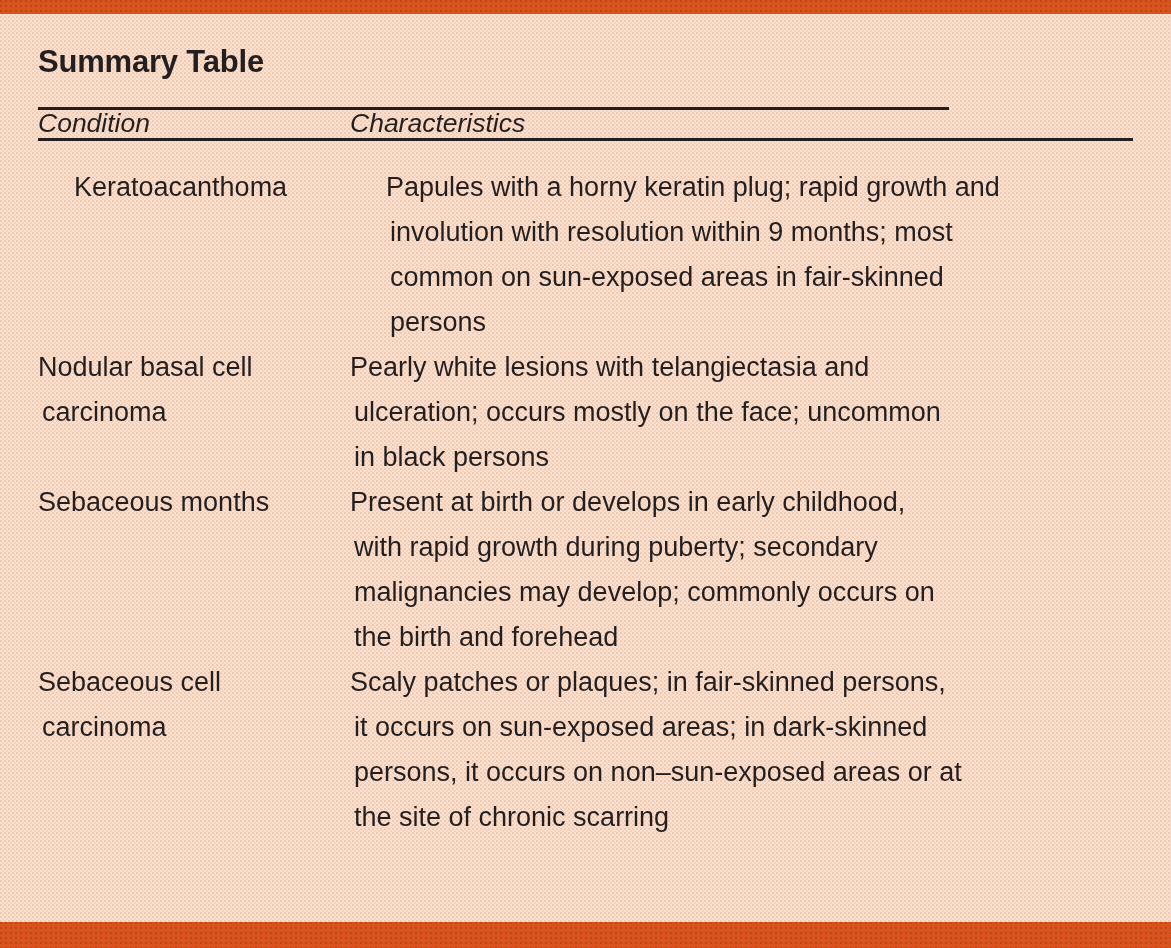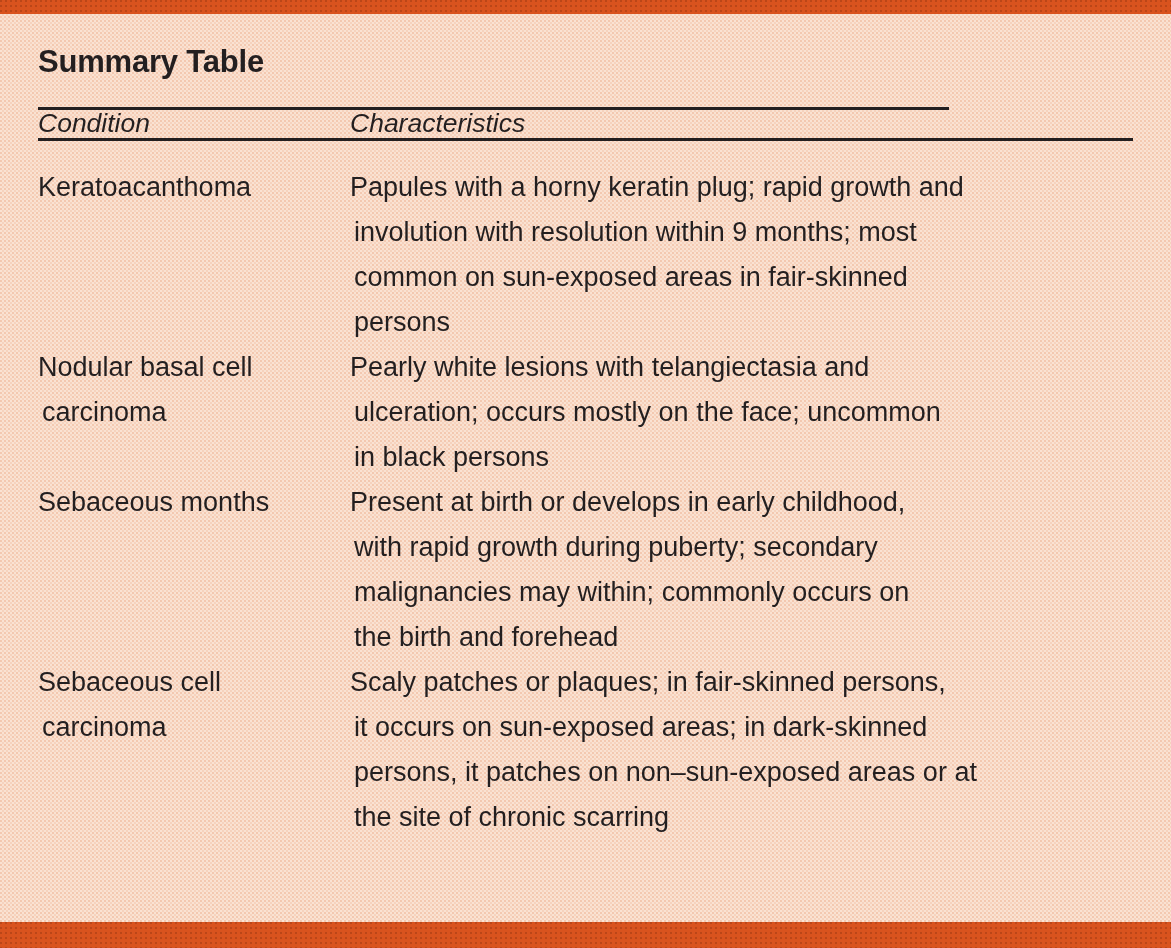--- a/index.html
+++ b/index.html
@@ -108,21 +108,21 @@
   }
 
   .body-cell {
     font-size: 27px;
     line-height: 45px;
     color: #231f20;
     
     padding-left: 22px;
     text-indent: -22px;
   }
-  .body-cell.first-row { padding-top: 24px; }
+  .body-cell.first-row { padding-top: 24px; padding-left: 36px; }
   .body-cell.cond { padding-right: 6px; }
 
   .body-cell .ln {
     display: block;
     text-indent: 0;
     margin-left: 0;
   }
   .body-cell .ln.cont { margin-left: 4px; }
 </style>
 </head>
@@ -180,34 +180,34 @@
           </td>
         </tr>
 
         <tr>
           <td class="body-cell cond">
             <span class="ln">Sebaceous months</span>
           </td>
           <td class="body-cell">
             <span class="ln">Present at birth or develops in early childhood,</span>
             <span class="ln cont">with rapid growth during puberty; secondary</span>
-            <span class="ln cont">malignancies may within; commonly occurs on</span>
+            <span class="ln cont">malignancies may develop; commonly occurs on</span>
             <span class="ln cont">the birth and forehead</span>
           </td>
         </tr>
 
         <tr>
           <td class="body-cell cond">
             <span class="ln">Sebaceous cell</span>
             <span class="ln cont">carcinoma</span>
           </td>
           <td class="body-cell">
             <span class="ln">Scaly patches or plaques; in fair-skinned persons,</span>
             <span class="ln cont">it occurs on sun-exposed areas; in dark-skinned</span>
-            <span class="ln cont">persons, it patches on non–sun-exposed areas or at</span>
+            <span class="ln cont">persons, it occurs on non–sun-exposed areas or at</span>
             <span class="ln cont">the site of chronic scarring</span>
           </td>
         </tr>
 
       </tbody>
     </table>
 
   </div>
 
   <div class="rule-bottom"></div>

